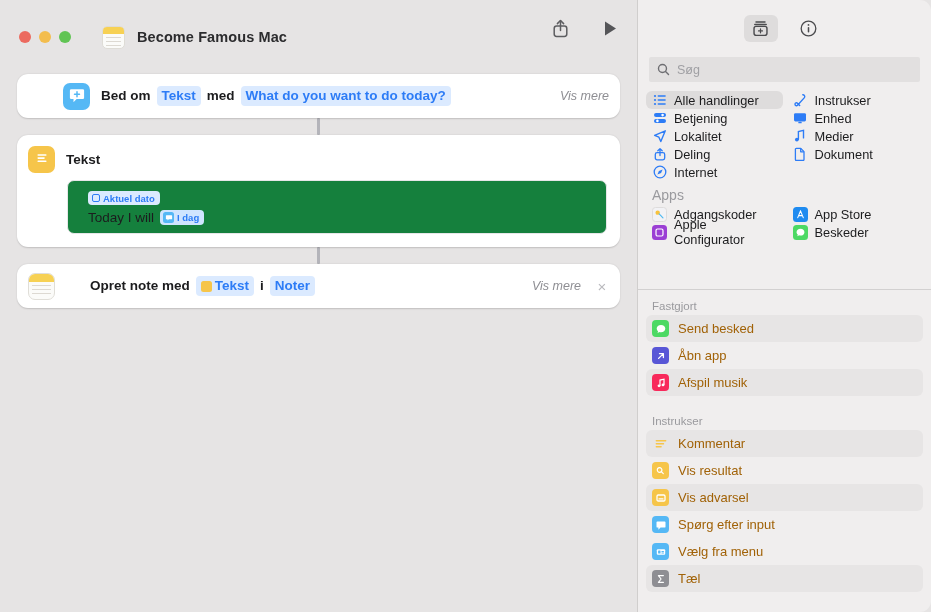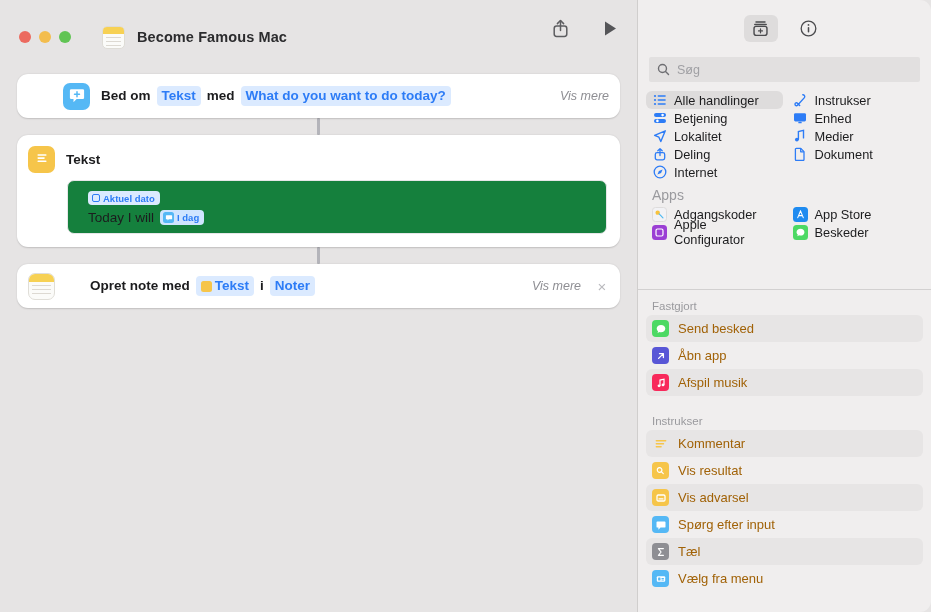--- a/index.html
+++ b/index.html
@@ -623,36 +623,36 @@
 
       <div class="litem">
         <span class="lico" style="background:#55b8f5;">
           <svg width="12" height="12" viewBox="0 0 12 12">
             <path d="M2.4 2.4h7.2a.9.9 0 0 1 .9.9v4.4a.9.9 0 0 1-.9.9H5.5L3.4 10.7V8.6h-1a.9.9 0 0 1-.9-.9V3.3a.9.9 0 0 1 .9-.9z" fill="#fff"></path>
           </svg>
         </span>
         <span>Spørg efter input</span>
       </div>
 
-      <div class="litem alt">
-        <span class="lico" style="background:#8e8e93;">
-          <svg width="12" height="12" viewBox="0 0 12 12">
-            <path d="M8.4 2.6H3.4l2.7 3.4-2.7 3.4h5" stroke="#fff" stroke-width="1.15" fill="none" stroke-linecap="round" stroke-linejoin="round"></path>
-          </svg>
-        </span>
-        <span>Tæl</span>
-      </div>
-
       <div class="litem">
         <span class="lico" style="background:#55b8f5;">
           <svg width="12" height="12" viewBox="0 0 12 12">
             <rect x="1.8" y="3.2" width="8.4" height="5.6" rx="1.1" fill="#fff"></rect>
             <rect x="3.1" y="4.6" width="2.4" height="2.8" rx="0.5" fill="#55b8f5"></rect>
             <rect x="6.3" y="5.1" width="2.8" height="0.9" rx="0.45" fill="#55b8f5"></rect>
             <rect x="6.3" y="6.6" width="2.8" height="0.9" rx="0.45" fill="#55b8f5"></rect>
           </svg>
         </span>
         <span>Vælg fra menu</span>
       </div>
 
+      <div class="litem alt">
+        <span class="lico" style="background:#8e8e93;">
+          <svg width="12" height="12" viewBox="0 0 12 12">
+            <path d="M8.4 2.6H3.4l2.7 3.4-2.7 3.4h5" stroke="#fff" stroke-width="1.15" fill="none" stroke-linecap="round" stroke-linejoin="round"></path>
+          </svg>
+        </span>
+        <span>Tæl</span>
+      </div>
+
     </div>
   </div>
 </div>
 
 </body></html>

